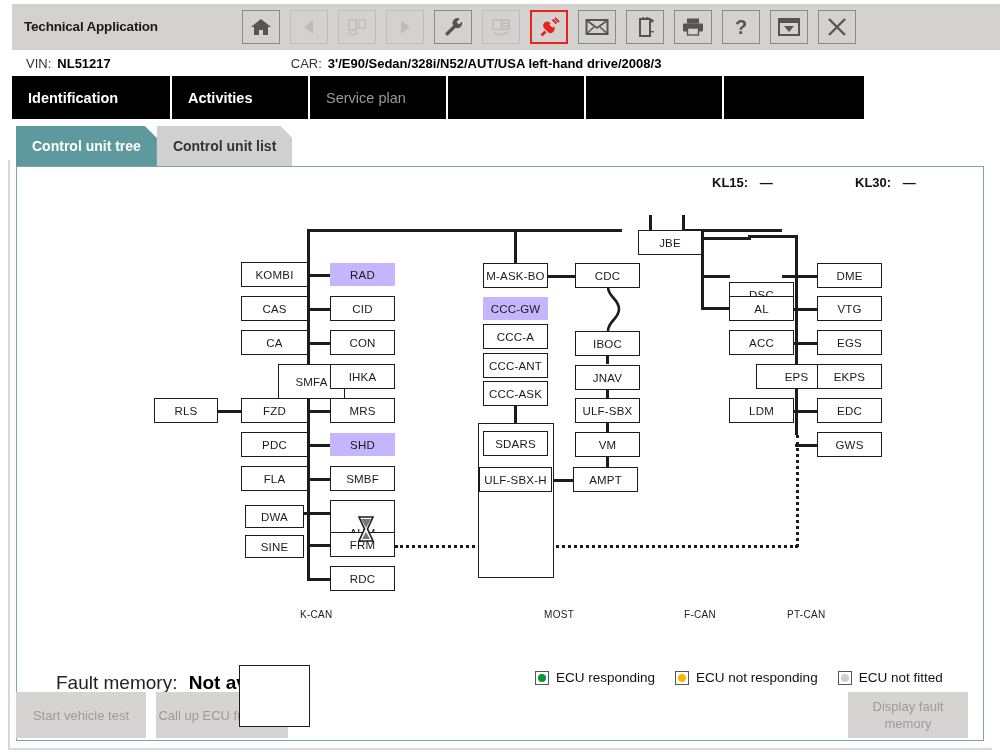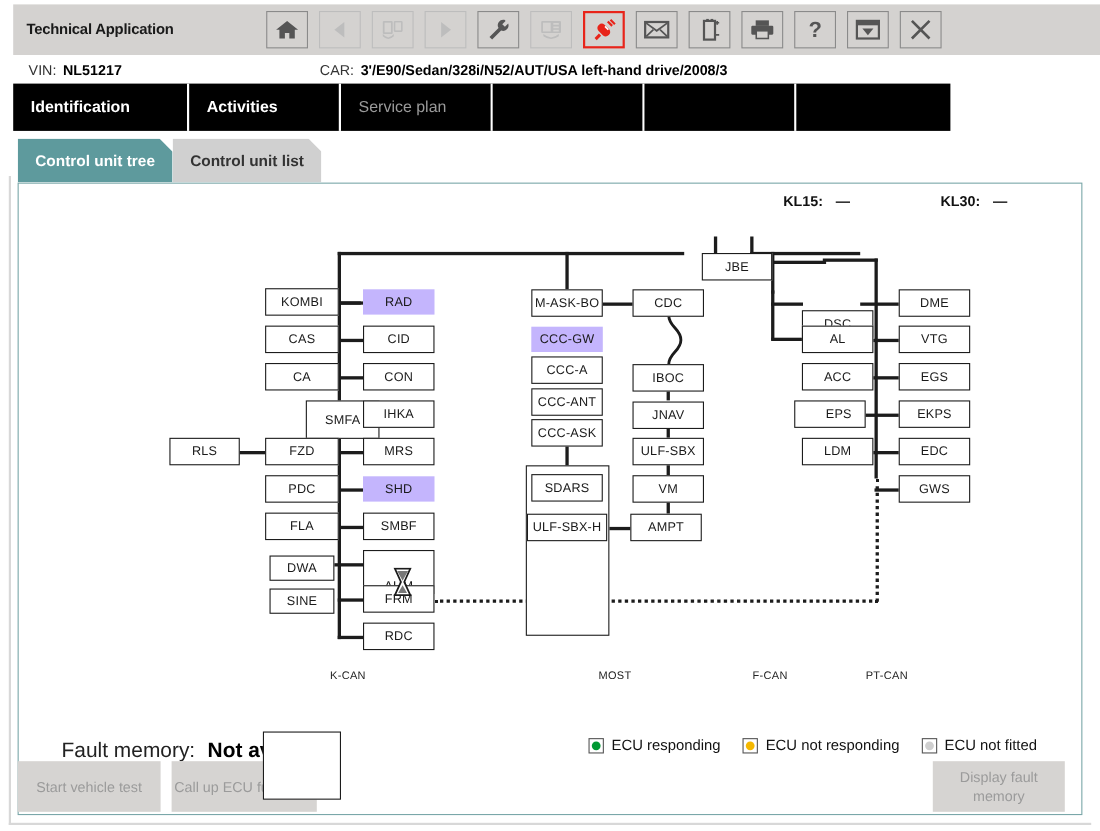--- a/index.html
+++ b/index.html
@@ -550,21 +550,21 @@
 
       <div class="node" style="left:712px; top:96px;  width:65px; height:25px;margin-top:19px;">
           <span>DSC</span>
         </div>
       <div class="node" style="left:712px; top:129px; width:65px; height:25px;">
           <span>AL</span>
         </div>
       <div class="node" style="left:712px; top:163px; width:65px; height:25px;">
           <span>ACC</span>
         </div>
-      <div class="node" style="left:705px; top:197px; width:65px; height:25px;padding-left:16px;">
+      <div class="node" style="left:739px; top:197px; width:65px; height:25px;padding-left:16px;">
           <span>EPS</span>
         </div>
       <div class="node" style="left:712px; top:231px; width:65px; height:25px;">
           <span>LDM</span>
         </div>
 
       <div class="node" style="left:800px; top:96px;  width:65px; height:25px;">
           <span>DME</span>
         </div>
       <div class="node" style="left:800px; top:129px; width:65px; height:25px;">

